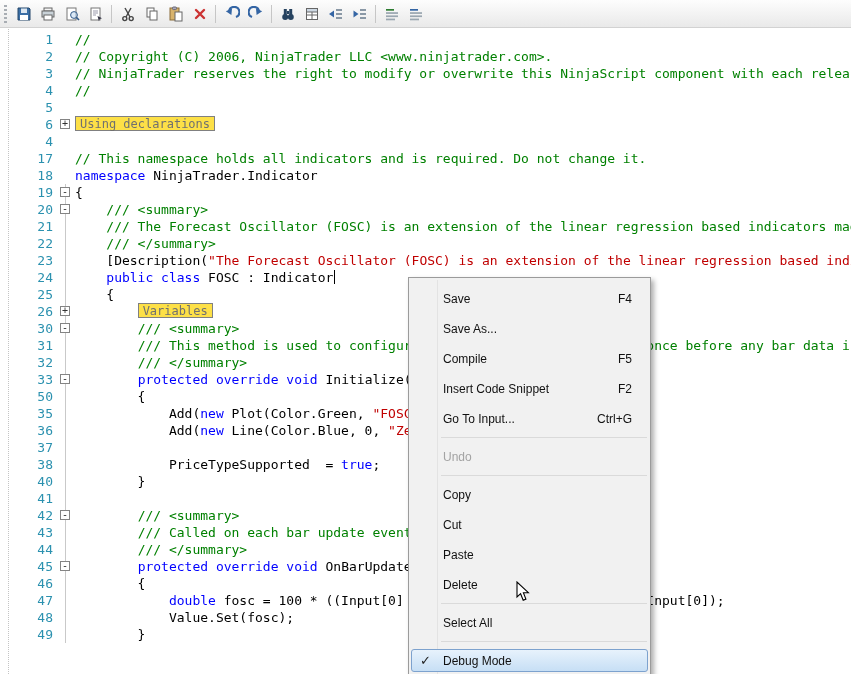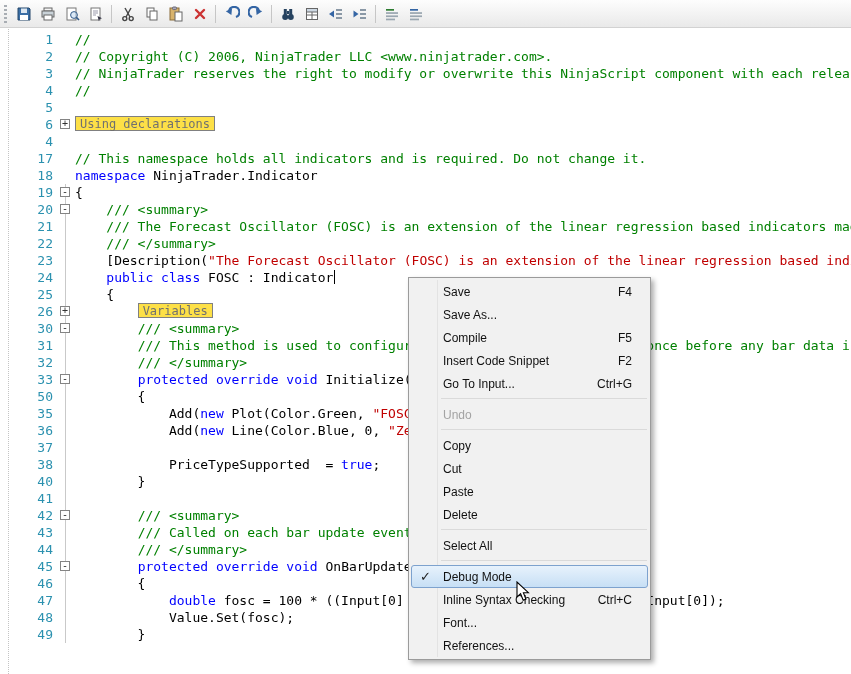--- a/index.html
+++ b/index.html
@@ -68,21 +68,21 @@
     position:absolute;left:408px;top:277px;width:243px;box-sizing:border-box;
     background:#f1f1f1;border:1px solid #9b9b9b;
     box-shadow:3px 3px 5px rgba(0,0,0,.32);
     padding:2px 0;z-index:10;font-size:12px;color:#111;
   }
   .menu::before{
     content:"";position:absolute;left:28px;top:2px;bottom:2px;width:1px;background:#e3e3e3;
   }
   .mi{
     position:relative;height:23px;display:flex;align-items:center;
-    margin:0 2px;padding:0 16px 0 32px;box-sizing:border-box;z-index:1;
+    margin:7px 2px;padding:0 16px 0 32px;box-sizing:border-box;z-index:1;
   }
   .mi .lbl{white-space:nowrap;}
   .mi .sc{margin-left:auto;padding-left:12px;}
   .mi.dis{color:#a3a3a3;}
   .mi.hl{
     background:linear-gradient(#e7f2fc,#c7dff5);
     border:1px solid #7da2ce;border-radius:3px;
     padding:0 15px 0 31px;
   }
   .mi .chk{

